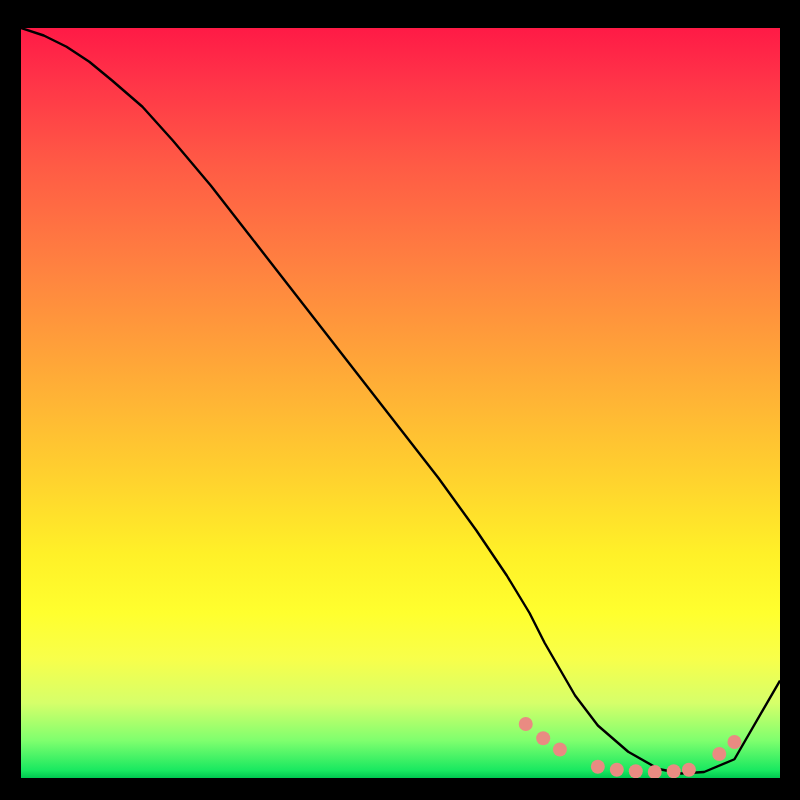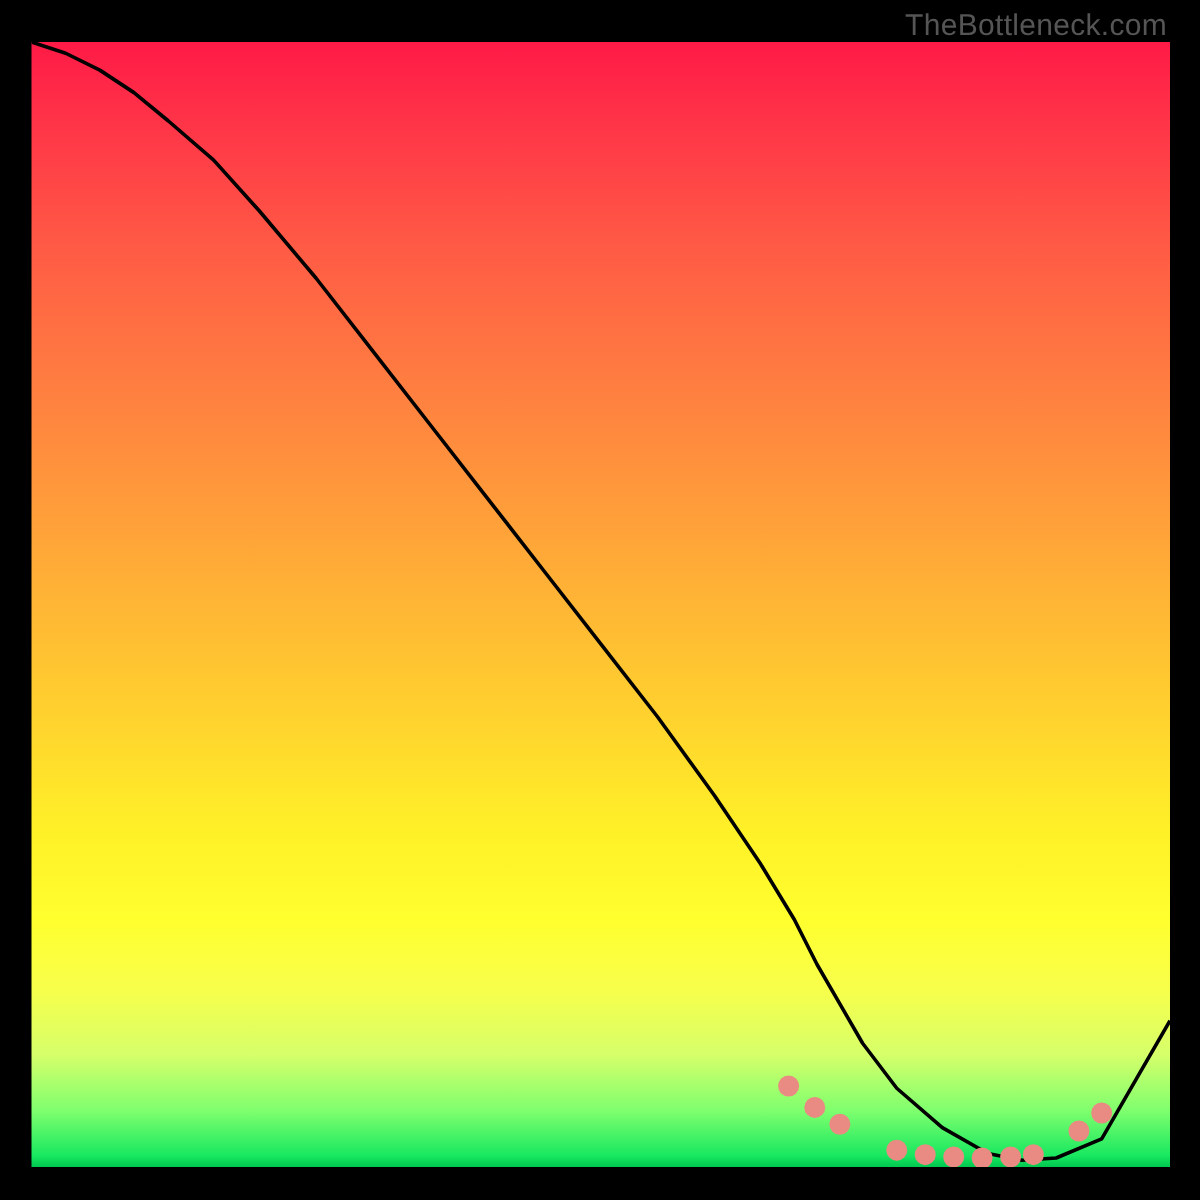--- a/index.html
+++ b/index.html
@@ -58,21 +58,20 @@
     width: 759px;
     height: 750px;
     z-index: 3;
   }
 </style>
 </head>
 <body>
 
 <div class="chart-wrap">
 
-  <div class="watermark">TheBottleneck.com</div>
 
   <div class="plot-area"></div>
 
   <svg class="overlay" viewBox="0 0 759 750" preserveAspectRatio="none">
     <path id="curve-path" fill="none" stroke="#000000" stroke-width="2.4" stroke-linejoin="round" d="M0.00 0.00 L22.77 7.50 L45.54 18.75 L68.31 33.75 L91.08 52.50 L121.44 78.75 L151.80 112.50 L189.75 157.50 L227.70 206.25 L265.65 255.00 L303.60 303.75 L341.55 352.50 L379.50 401.25 L417.45 450.00 L455.40 502.50 L485.76 547.50 L508.53 585.00 L523.71 615.00 L538.89 641.25 L554.07 667.50 L576.84 697.50 L607.20 723.75 L637.56 741.00 L660.33 745.50 L683.10 744.00 L713.46 731.25 L759.00 652.50"></path>
     <g id="marker-group">
         <circle cx="504.74" cy="696.00" r="7" fill="#e98b82"></circle>
         <circle cx="522.19" cy="710.25" r="7" fill="#e98b82"></circle>
         <circle cx="538.89" cy="721.50" r="7" fill="#e98b82"></circle>
         <circle cx="576.84" cy="738.75" r="7" fill="#e98b82"></circle>

